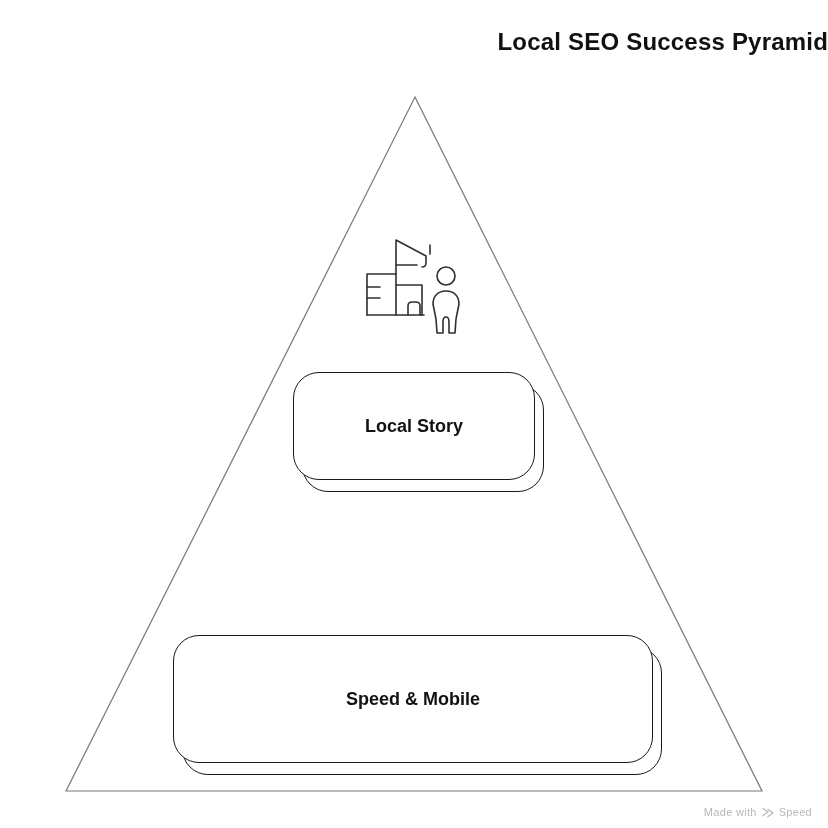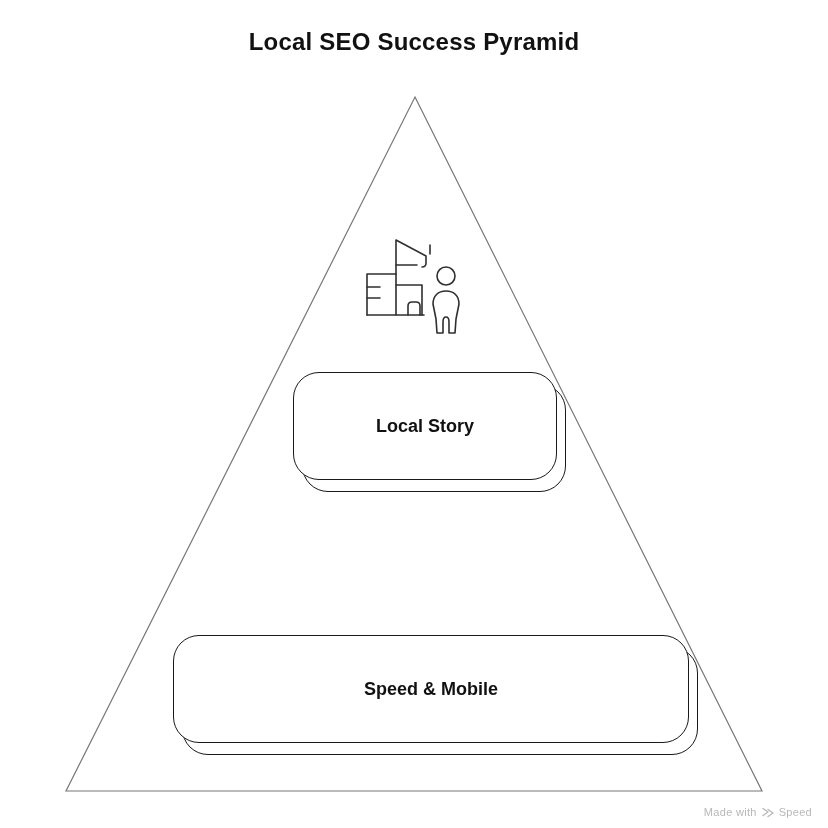--- a/index.html
+++ b/index.html
@@ -14,21 +14,21 @@
     height: 828px;
     background: #ffffff;
     overflow: hidden;
   }
   .title {
     position: absolute;
     top: 28px;
     left: 0;
     width: 828px;
     margin: 0;
-    text-align: center;
+    text-align: right;
     font-size: 24px;
     font-weight: bold;
     color: #111111;
     letter-spacing: 0.2px;
   }
   .triangle-svg {
     position: absolute;
     left: 0;
     top: 0;
     width: 828px;
@@ -67,23 +67,23 @@
     background: #ffffff;
     display: flex;
     align-items: center;
     justify-content: center;
   }
   .level-label {
     font-size: 18px;
     font-weight: bold;
     color: #111111;
   }
-  .level-1 { left: 293px; top: 372px; width: 242px; height: 108px; padding-left: 22px; }
+  .level-1 { left: 293px; top: 372px; width: 242px; height: 108px; }
   .level-2 { left: 233px; top: 505px; width: 360px; height: 107px; }
-  .level-3 { left: 173px; top: 635px; width: 480px; height: 108px; padding-left: 36px; }
+  .level-3 { left: 173px; top: 635px; width: 480px; height: 128px; }
   .watermark {
     position: absolute;
     right: 16px;
     bottom: 10px;
     display: flex;
     align-items: flex-start;
     gap: 4px;
     font-size: 11px;
     color: #b8b8b8;
     letter-spacing: 0.3px;

